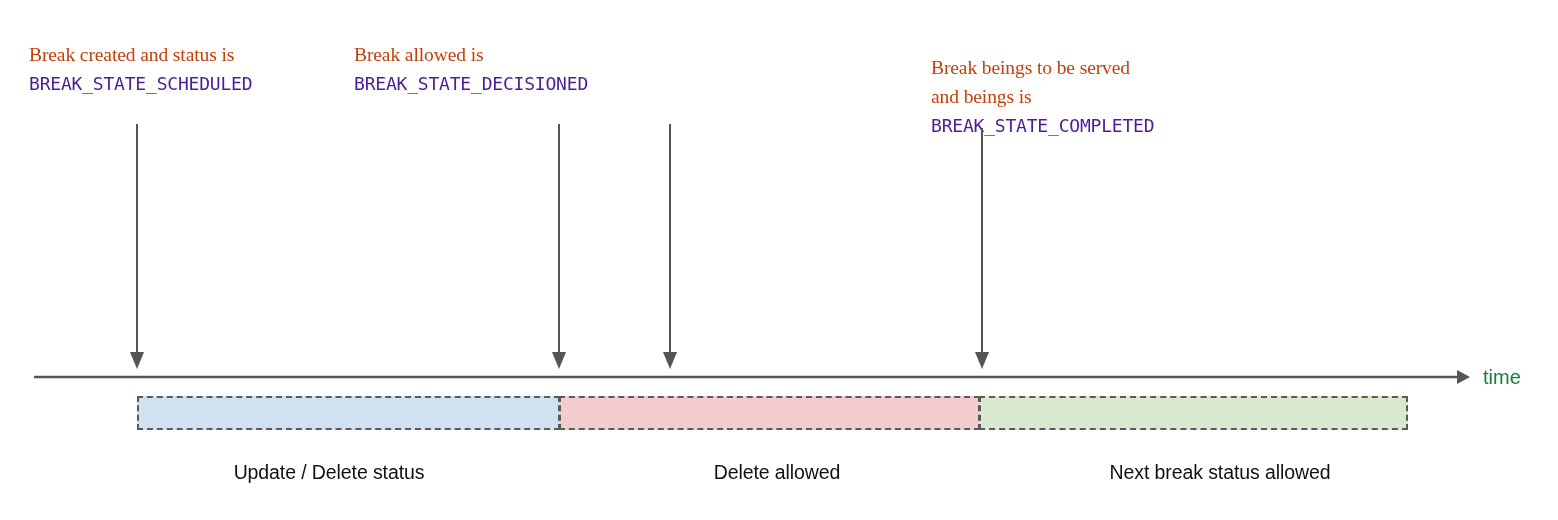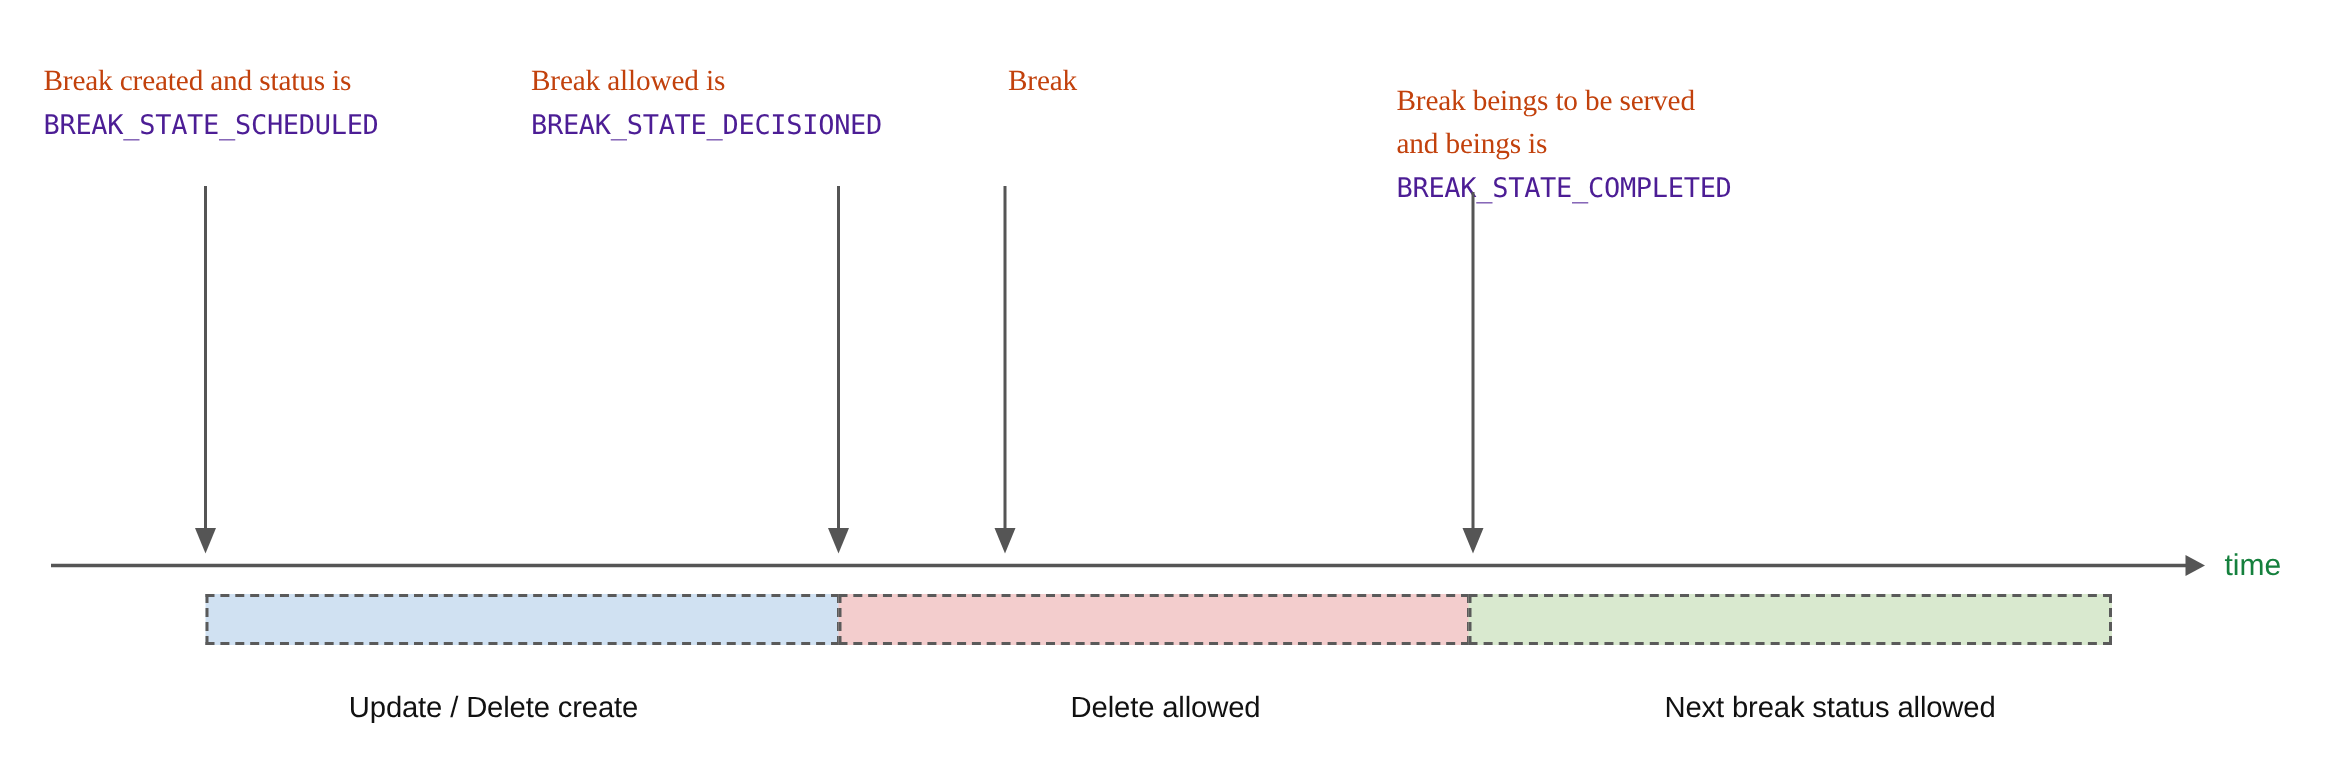--- a/index.html
+++ b/index.html
@@ -89,21 +89,20 @@
 
   <div class="event-label" id="evt-label-0" style="left: 29px; top: 40px;">
       <div class="lbl-prose">Break created and status is</div>
       <div class="lbl-code">BREAK_STATE_SCHEDULED</div>
     </div>
   <div class="event-label" id="evt-label-1" style="left: 354px; top: 40px;">
       <div class="lbl-prose">Break allowed is</div>
       <div class="lbl-code">BREAK_STATE_DECISIONED</div>
     </div>
   <div class="event-label" id="evt-label-2" style="left: 672px; top: 40px;">
-      <div class="lbl-prose">Break</div>
     </div>
   <div class="event-label" id="evt-label-3" style="left: 931px; top: 28px; margin-top: 25px;">
       <div class="lbl-prose">Break beings to be served</div>
       <div class="lbl-prose">and beings is</div>
       <div class="lbl-code">BREAK_STATE_COMPLETED</div>
     </div>
 
   <svg class="drop-arrow" id="evt-arrow-0" width="20" height="245" viewBox="0 0 20 245" style="left: 127px; top: 124px;">
       <line x1="10" y1="0" x2="10" y2="229" stroke="#555555" stroke-width="2"></line>
       <polygon points="3,228 17,228 10,245" fill="#555555"></polygon>
@@ -124,17 +123,17 @@
   <svg id="time-axis" width="1558" height="52" viewBox="0 0 1558 52">
       <line x1="34" y1="25" x2="1458" y2="25" stroke="#555555" stroke-width="2.4"></line>
       <polygon points="1457,18 1470,25 1457,32" fill="#555555"></polygon>
     </svg>
   <div id="time-axis-label">time</div>
 
   <div class="phase-bar" id="phase-bar-0" style="left: 137px; width: 423px; background: rgb(208, 225, 242); border-color: rgb(90, 90, 90);"></div>
   <div class="phase-bar" id="phase-bar-1" style="left: 559px; width: 421px; background: rgb(243, 205, 205); border-color: rgb(90, 90, 90);"></div>
   <div class="phase-bar" id="phase-bar-2" style="left: 979px; width: 429px; background: rgb(217, 233, 207); border-color: rgb(90, 90, 90);"></div>
 
-  <div class="phase-caption" id="phase-cap-0" style="left: 29px; width: 600px;">Update / Delete create</div>
+  <div class="phase-caption" id="phase-cap-0" style="left: 29px; width: 600px;">Update / Delete status</div>
   <div class="phase-caption" id="phase-cap-1" style="left: 477px; width: 600px;">Delete allowed</div>
   <div class="phase-caption" id="phase-cap-2" style="left: 920px; width: 600px;">Next break status allowed</div>
 
 </div>
 
 </body></html>

